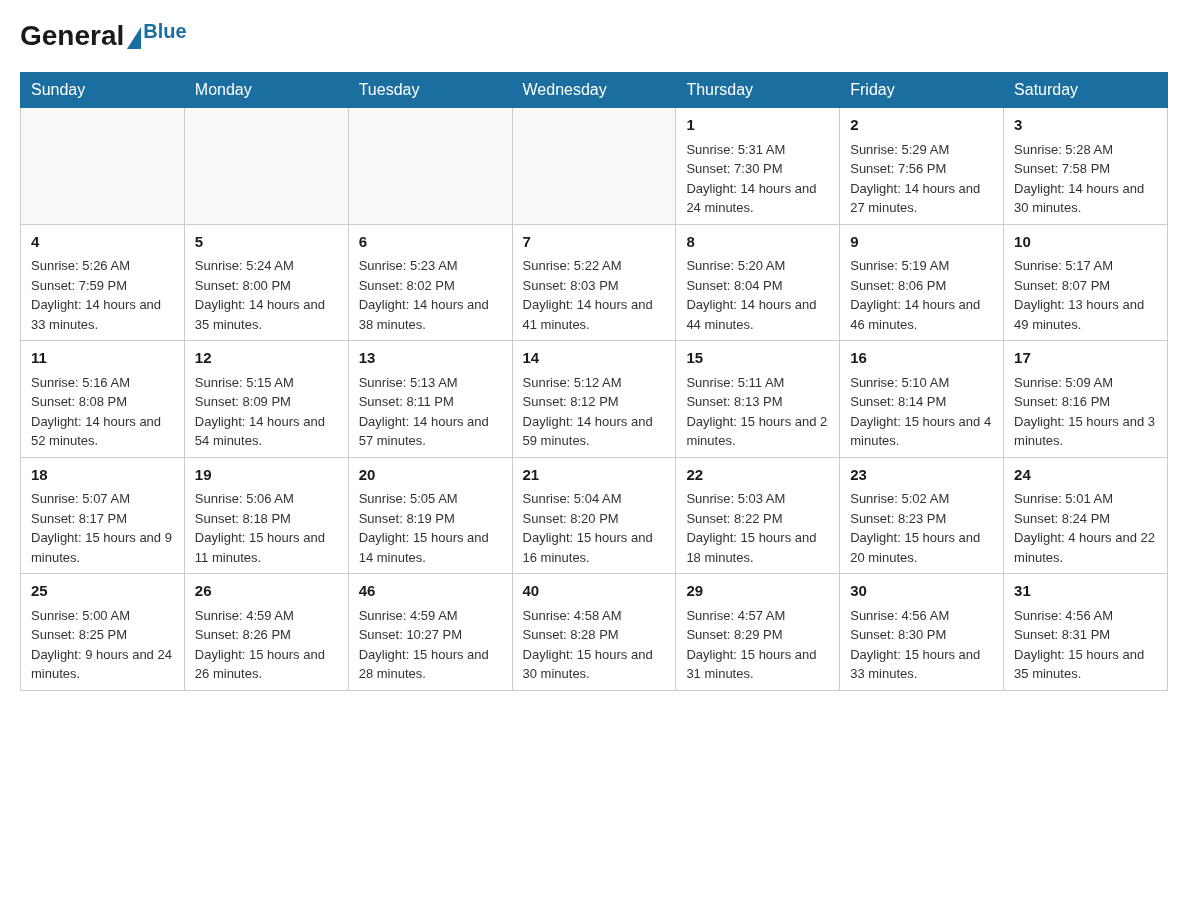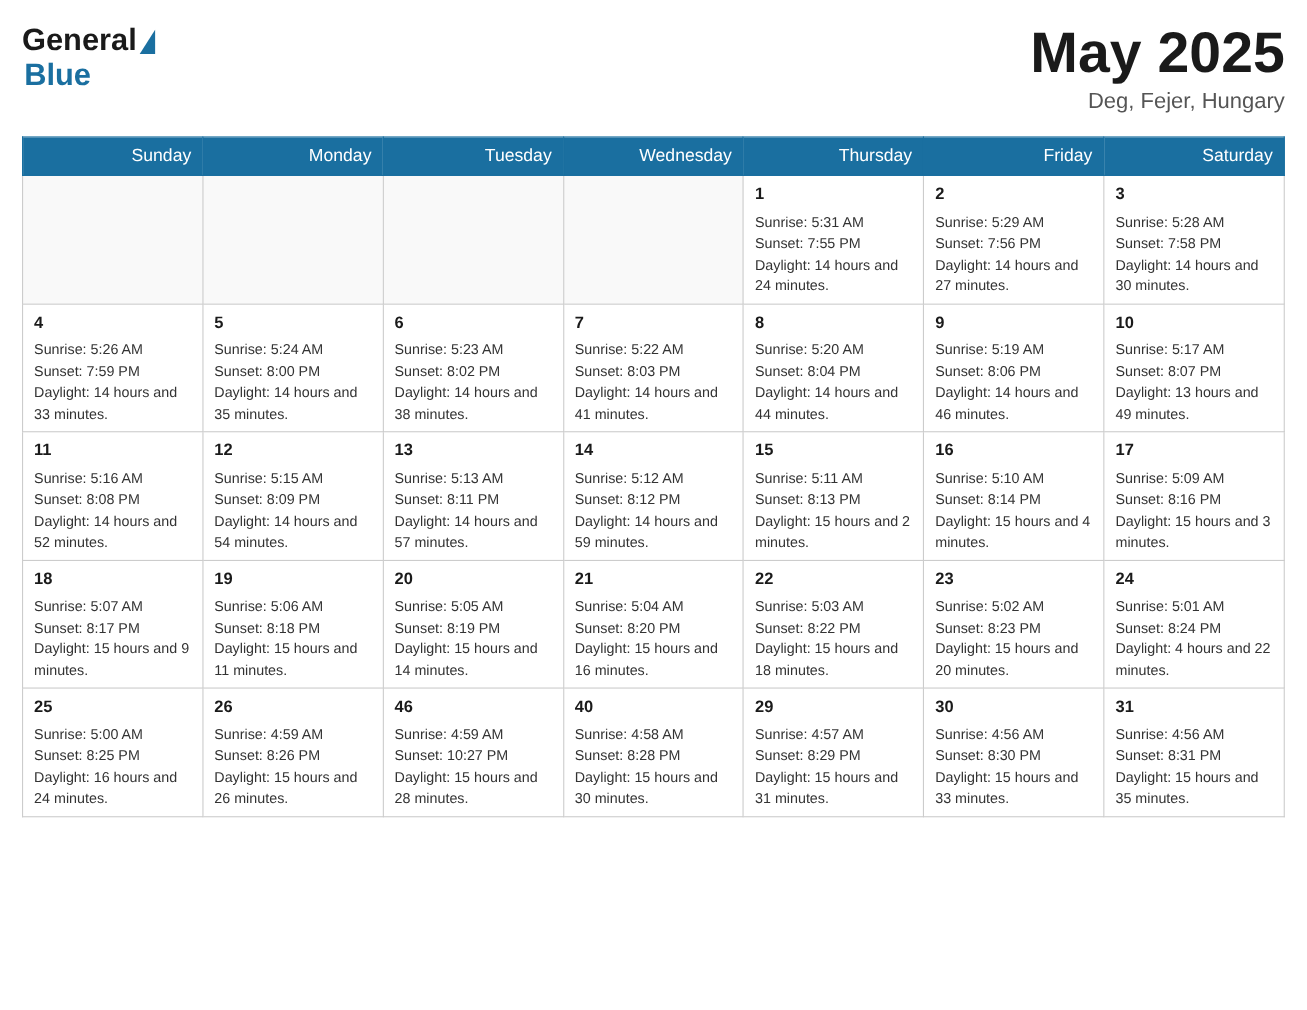--- a/index.html
+++ b/index.html
@@ -12,42 +12,42 @@
       min-height: 918px;
     }
     .header {
       display: flex;
       justify-content: space-between;
       align-items: flex-start;
       margin-bottom: 20px;
     }
     .logo {
       display: flex;
-      flex-direction: column;
+      flex-direction: row;
       align-items: flex-start;
     }
     .logo-top {
       display: flex;
       align-items: center;
     }
     .logo-general {
       font-size: 28px;
       font-weight: bold;
       color: #1a1a1a;
     }
     .logo-triangle {
       width: 0;
       height: 0;
       border-left: 14px solid transparent;
       border-bottom: 22px solid #1a6fa0;
       margin-left: 3px;
       margin-top: 4px;
     }
     .logo-blue {
-      font-size: 28px;
+      font-size: 20px;
       font-weight: bold;
       color: #1a6fa0;
       margin-left: 2px;
     }
     .title-block {
       text-align: right;
     }
     .title-block h1 {
       font-size: 52px;
       font-weight: bold;
@@ -60,21 +60,21 @@
       margin-top: 4px;
     }
     .calendar {
       width: 100%;
       border-collapse: collapse;
     }
     .calendar th {
       background-color: #1a6fa0;
       color: #fff;
       padding: 8px 10px;
-      text-align: right;
+      text-align: left;
       font-size: 16px;
       font-weight: normal;
       border: 1px solid #1a6fa0;
     }
     .calendar td {
       vertical-align: top;
       padding: 6px 10px;
       border: 1px solid #ccc;
       width: 14.28%;
       min-height: 100px;
@@ -99,24 +99,20 @@
 </head>
 <body>
 
 <div class="header">
   <div class="logo">
     <div class="logo-top">
       <span class="logo-general">General</span>
       <div class="logo-triangle"></div>
     </div>
     <span class="logo-blue">Blue</span>
-  </div>
-  <div class="title-block">
-    <h1>May 2025</h1>
-    <div class="subtitle">Deg, Fejer, Hungary</div>
   </div>
 </div>
 
 <table class="calendar">
   <thead>
     <tr>
     <th>Sunday</th>
         <th>Monday</th>
         <th>Tuesday</th>
         <th>Wednesday</th>
@@ -127,21 +123,21 @@
   </thead>
   <tbody id="calendar-body">
   <tr class="week-row">
         <td class="empty-cell"></td>
         <td class="empty-cell"></td>
         <td class="empty-cell"></td>
         <td class="empty-cell"></td>
         <td>
           <span class="day-num">1</span>
           <div>Sunrise: 5:31 AM</div>
-          <div>Sunset: 7:55 PM</div>
+          <div>Sunset: 7:30 PM</div>
           <div>Daylight: 14 hours and 24 minutes.</div>
         </td>
         <td>
           <span class="day-num">2</span>
           <div>Sunrise: 5:29 AM</div>
           <div>Sunset: 7:56 PM</div>
           <div>Daylight: 14 hours and 27 minutes.</div>
         </td>
         <td>
           <span class="day-num">3</span>
@@ -280,21 +276,21 @@
           <div>Sunrise: 5:01 AM</div>
           <div>Sunset: 8:24 PM</div>
           <div>Daylight: 4 hours and 22 minutes.</div>
         </td>
       </tr>
       <tr class="week-row">
         <td>
           <span class="day-num">25</span>
           <div>Sunrise: 5:00 AM</div>
           <div>Sunset: 8:25 PM</div>
-          <div>Daylight: 16 hours and 24 minutes.</div>
+          <div>Daylight: 9 hours and 24 minutes.</div>
         </td>
         <td>
           <span class="day-num">26</span>
           <div>Sunrise: 4:59 AM</div>
           <div>Sunset: 8:26 PM</div>
           <div>Daylight: 15 hours and 26 minutes.</div>
         </td>
         <td>
           <span class="day-num">46</span>
           <div>Sunrise: 4:59 AM</div>

